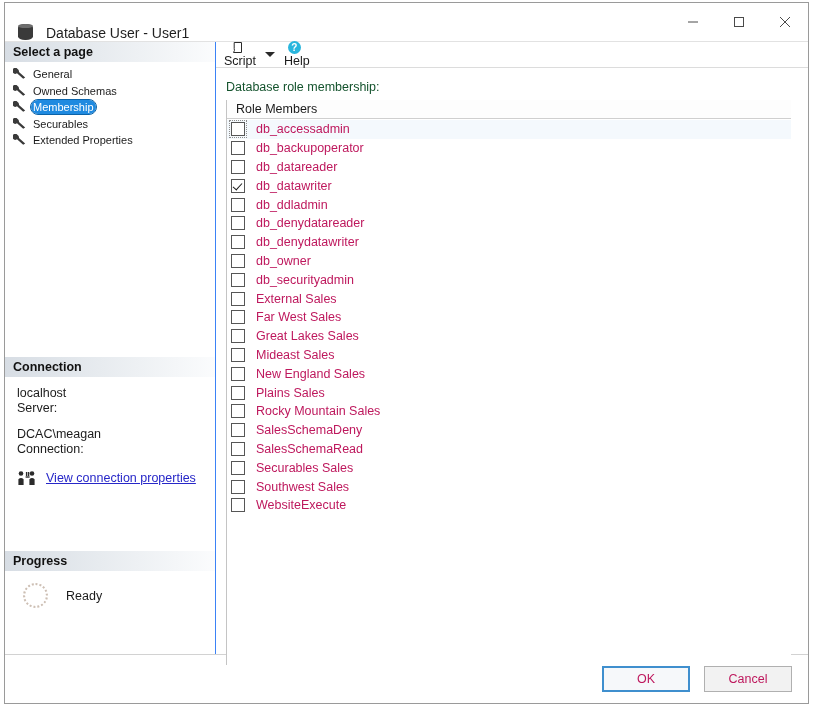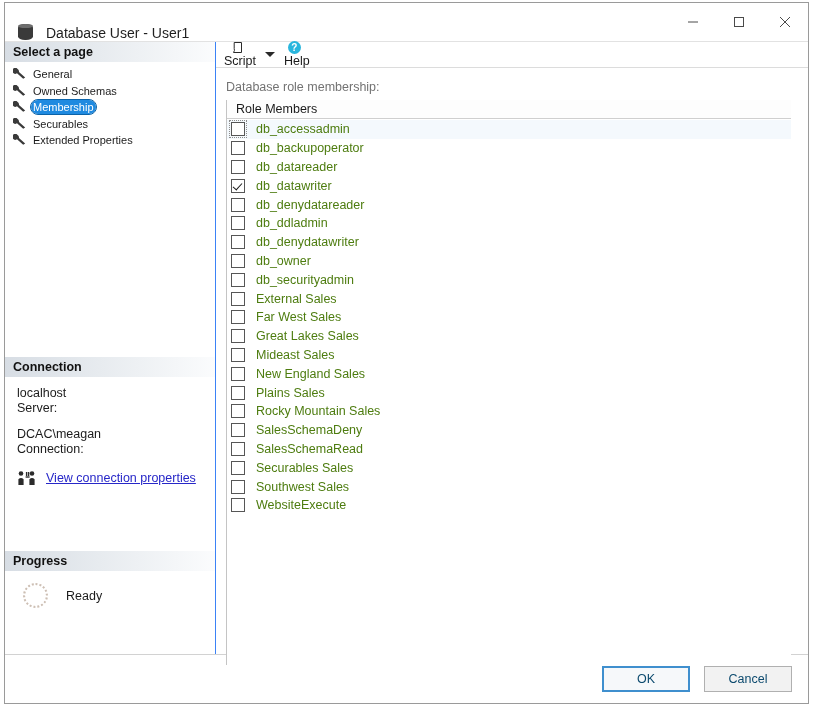--- a/index.html
+++ b/index.html
@@ -239,21 +239,21 @@
     text-align: center;
     margin-right: 5px;
     flex: 0 0 13px;
   }
 
   .field-label {
     position: absolute;
     left: 10px;
     top: 38px;
     font-size: 12.5px;
-    color: #737373;
+    color: #14532d;
   }
 
   .listbox {
     position: absolute;
     left: 10px;
     top: 58px;
     width: 565px;
     height: 565px;
     border-left: 1px solid #c4c4c4;
     box-sizing: border-box;
@@ -269,21 +269,21 @@
     background: #fdfdfd;
     box-sizing: border-box;
   }
   .list-rows { padding-top: 1px; }
   .list-row {
     height: 18.8px;
     display: flex;
     align-items: center;
     padding-left: 4px;
     font-size: 12.5px;
-    color: #4d7c0f;
+    color: #be185d;
     box-sizing: border-box;
     white-space: nowrap;
   }
   .list-row.focused {
     background: #f4f9fd;
   }
   .cbox {
     flex: 0 0 14px;
     width: 14px;
     height: 14px;
@@ -319,21 +319,21 @@
     justify-content: flex-end;
     padding-right: 16px;
     background: #ffffff;
     box-sizing: border-box;
   }
   .btn {
     width: 88px;
     height: 26px;
     font-size: 12.5px;
     font-family: "Liberation Sans", sans-serif;
-    color: #0c4a6e;
+    color: #be185d;
     background: #f2f2f2;
     border: 1px solid #b0b0b0;
     box-sizing: border-box;
     margin-left: 14px;
     line-height: 24px;
     text-align: center;
   }
   .btn.default {
     border: 2px solid #3f8fce;
     background: #f6f8fa;
@@ -481,25 +481,25 @@
             <div class="list-row">
               <span class="cbox"></span>
               <span>db_datareader</span>
             </div>
             <div class="list-row">
               <span class="cbox checked"></span>
               <span>db_datawriter</span>
             </div>
             <div class="list-row">
               <span class="cbox"></span>
+              <span>db_ddladmin</span>
+            </div>
+            <div class="list-row">
+              <span class="cbox"></span>
               <span>db_denydatareader</span>
-            </div>
-            <div class="list-row">
-              <span class="cbox"></span>
-              <span>db_ddladmin</span>
             </div>
             <div class="list-row">
               <span class="cbox"></span>
               <span>db_denydatawriter</span>
             </div>
             <div class="list-row">
               <span class="cbox"></span>
               <span>db_owner</span>
             </div>
             <div class="list-row">

